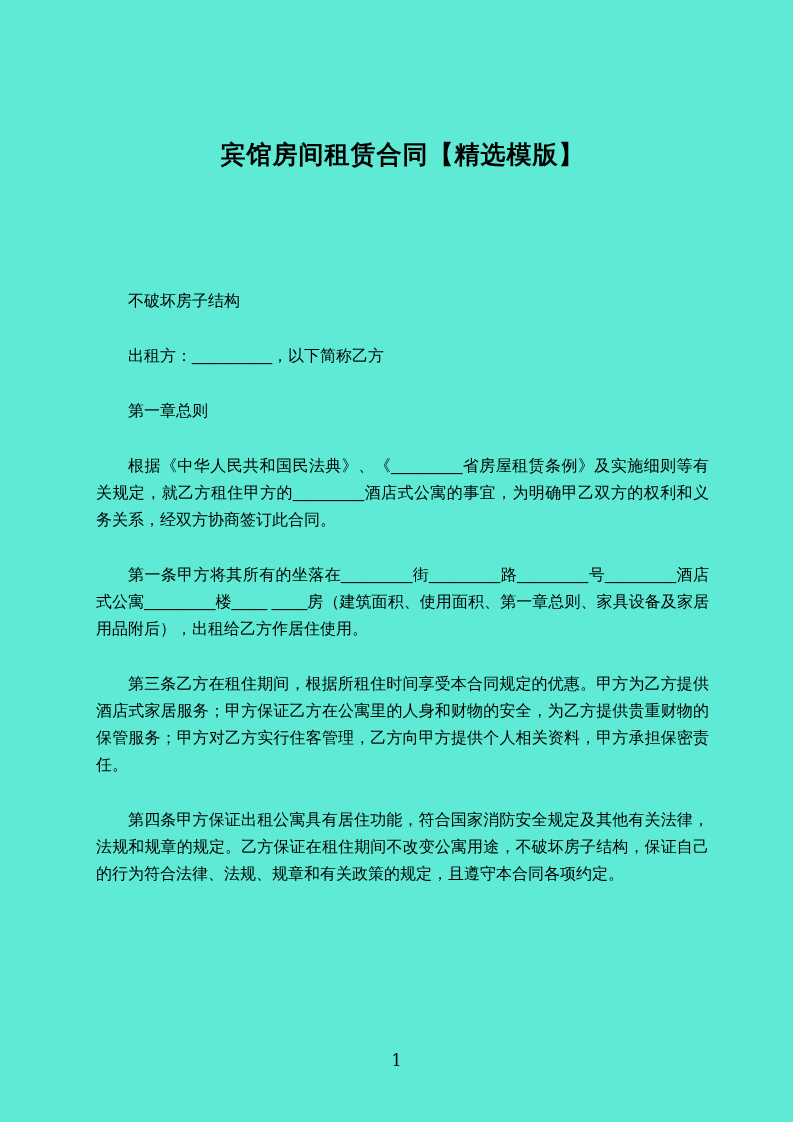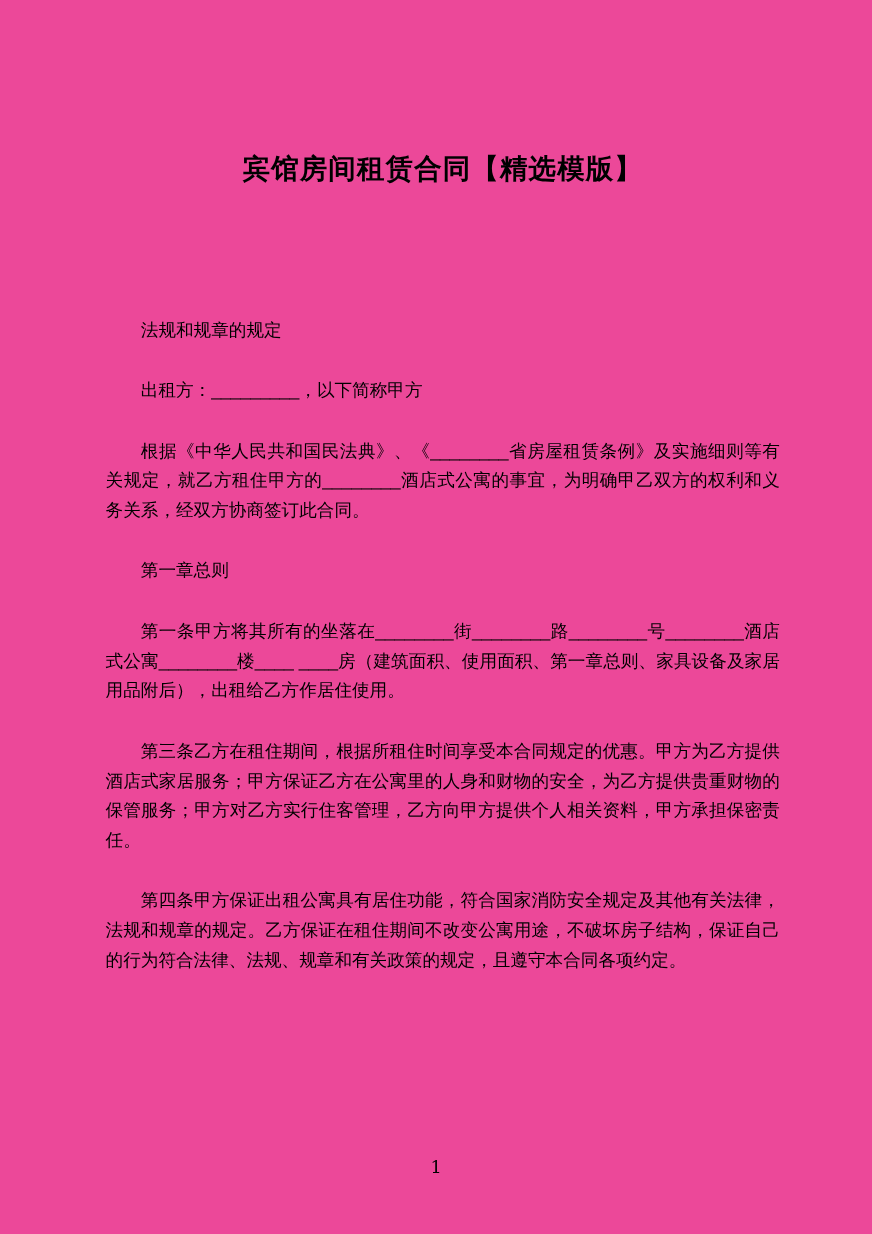--- a/index.html
+++ b/index.html
@@ -4,21 +4,21 @@
 <style>
   html, body {
     margin: 0;
     padding: 0;
     background: #ffffff;
   }
   .page {
     position: relative;
     width: 793px;
     height: 1122px;
-    background: #ec4899;
+    background: #5eead4;
     color: #000000;
     font-family: "Liberation Sans", sans-serif;
     overflow: hidden;
   }
   .doc-title {
     position: absolute;
     top: 139px;
     left: 96px;
     right: 84px;
     text-align: center;
@@ -54,24 +54,24 @@
   }
 </style>
 </head>
 <body>
 
 <div class="page">
 
   <div class="doc-title">宾馆房间租赁合同【精选模版】</div>
 
   <div class="doc-body">
-    <p>法规和规章的规定</p>
-    <p>出租方：_________，以下简称甲方</p>
+    <p>不破坏房子结构</p>
+    <p>出租方：_________，以下简称乙方</p>
+    <p>第一章总则</p>
     <p>根据《中华人民共和国民法典》、《________省房屋租赁条例》及实施细则等有关规定，就乙方租住甲方的________酒店式公寓的事宜，为明确甲乙双方的权利和义务关系，经双方协商签订此合同。</p>
-    <p>第一章总则</p>
     <p>第一条甲方将其所有的坐落在________街________路________号________酒店式公寓________楼____ ____房（建筑面积、使用面积、第一章总则、家具设备及家居用品附后），出租给乙方作居住使用。</p>
     <p>第三条乙方在租住期间，根据所租住时间享受本合同规定的优惠。甲方为乙方提供酒店式家居服务；甲方保证乙方在公寓里的人身和财物的安全，为乙方提供贵重财物的保管服务；甲方对乙方实行住客管理，乙方向甲方提供个人相关资料，甲方承担保密责任。</p>
     <p>第四条甲方保证出租公寓具有居住功能，符合国家消防安全规定及其他有关法律，法规和规章的规定。乙方保证在租住期间不改变公寓用途，不破坏房子结构，保证自己的行为符合法律、法规、规章和有关政策的规定，且遵守本合同各项约定。</p>
   </div>
 
   <div class="page-number">1</div>
 
 </div>
 
 </body></html>

